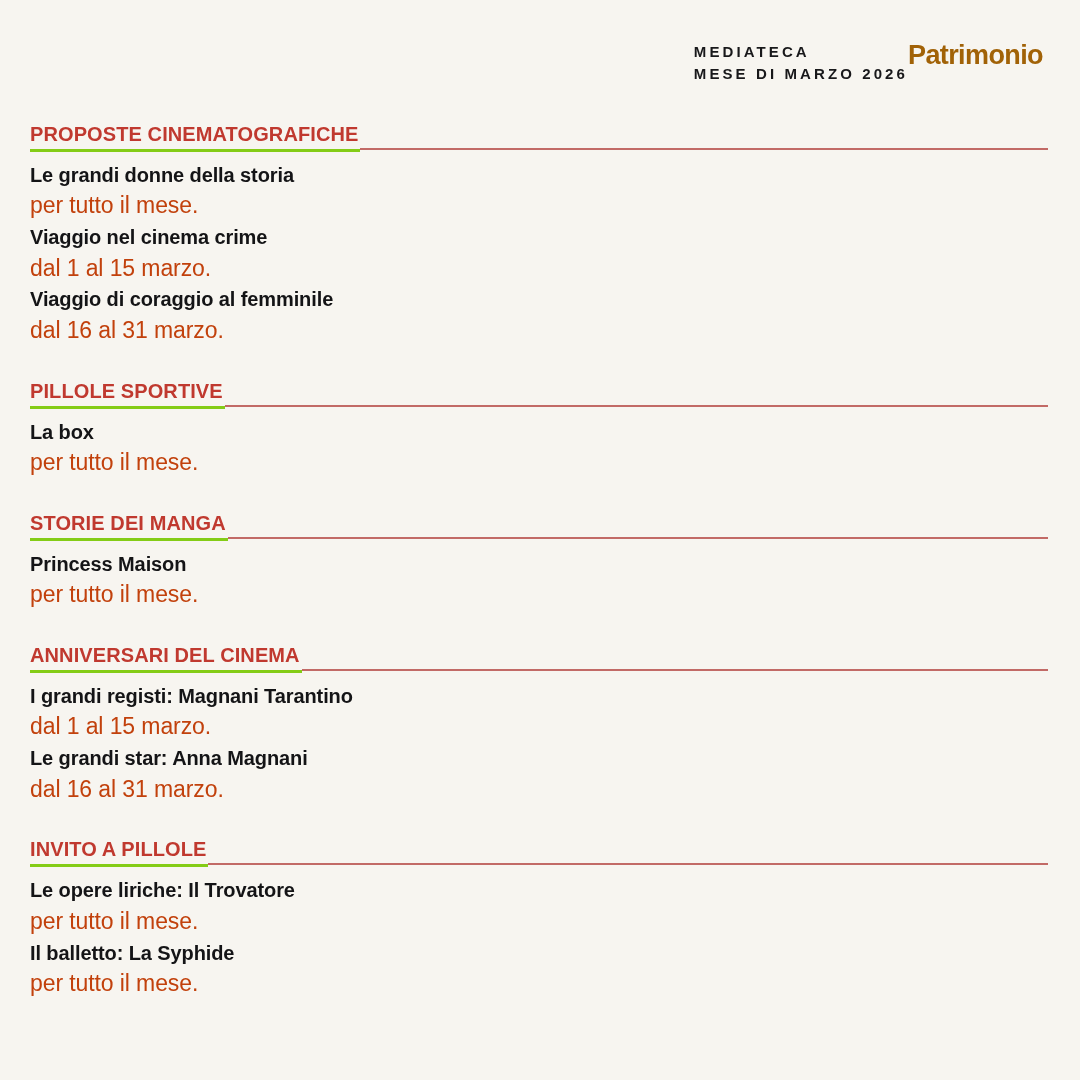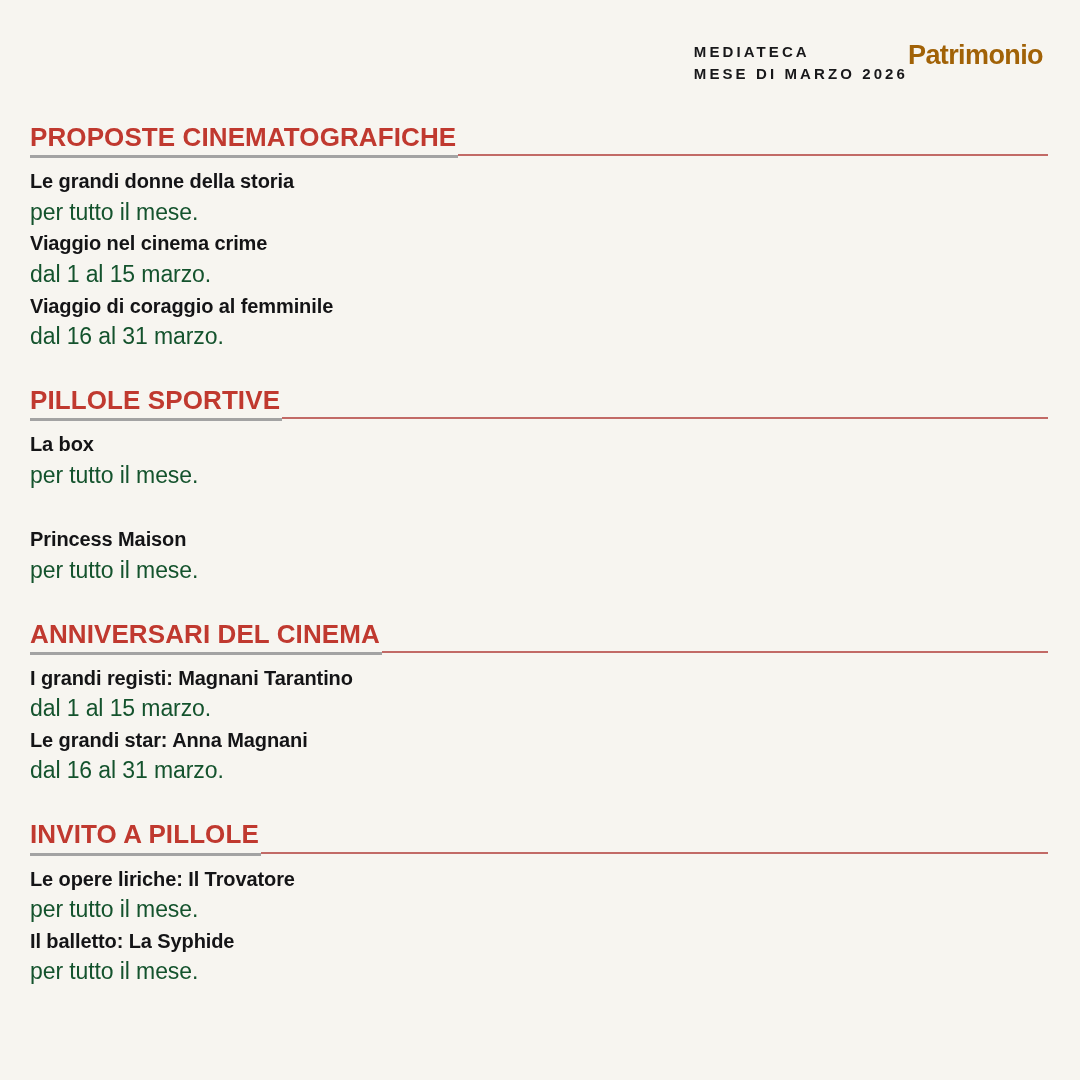--- a/index.html
+++ b/index.html
@@ -65,27 +65,27 @@
     margin-bottom: 0;
   }
 
   .section-head {
     display: flex;
     align-items: flex-end;
     width: 1018px;
     margin-bottom: 9px;
   }
   .section-title {
-    font-size: 26px;
+    font-size: 20px;
     font-weight: bold;
     letter-spacing: 0.1px;
     color: #c0392f;
     line-height: 1.05;
     white-space: nowrap;
-    border-bottom: 3px solid #a3a3a3;
+    border-bottom: 3px solid #84cc16;
     padding-bottom: 4px;
     padding-right: 2px;
   }
   .section-rule {
     flex: 1;
     height: 2px;
     background: #c26a66;
     margin-bottom: 2px;
   }
 
@@ -95,21 +95,21 @@
   .entry-title {
     font-size: 20px;
     font-weight: bold;
     color: #141416;
     line-height: 1.42;
     letter-spacing: -0.1px;
   }
   .entry-period {
     font-size: 23px;
     font-weight: normal;
-    color: #14532d;
+    color: #c2410c;
     line-height: 1.47;
     letter-spacing: -0.1px;
   }
 </style>
 </head>
 <body>
 
 <div class="page">
 
   <div class="header">
@@ -143,20 +143,24 @@
         <div class="section-head">
           <div class="section-title">PILLOLE SPORTIVE</div>
           <div class="section-rule"></div>
         </div>
         <div class="entry">
           <div class="entry-title">La box</div>
           <div class="entry-period">per tutto il mese.</div>
         </div>
       </div>
       <div class="section">
+        <div class="section-head">
+          <div class="section-title">STORIE DEI MANGA</div>
+          <div class="section-rule"></div>
+        </div>
         <div class="entry">
           <div class="entry-title">Princess Maison</div>
           <div class="entry-period">per tutto il mese.</div>
         </div>
       </div>
       <div class="section">
         <div class="section-head">
           <div class="section-title">ANNIVERSARI DEL CINEMA</div>
           <div class="section-rule"></div>
         </div>

